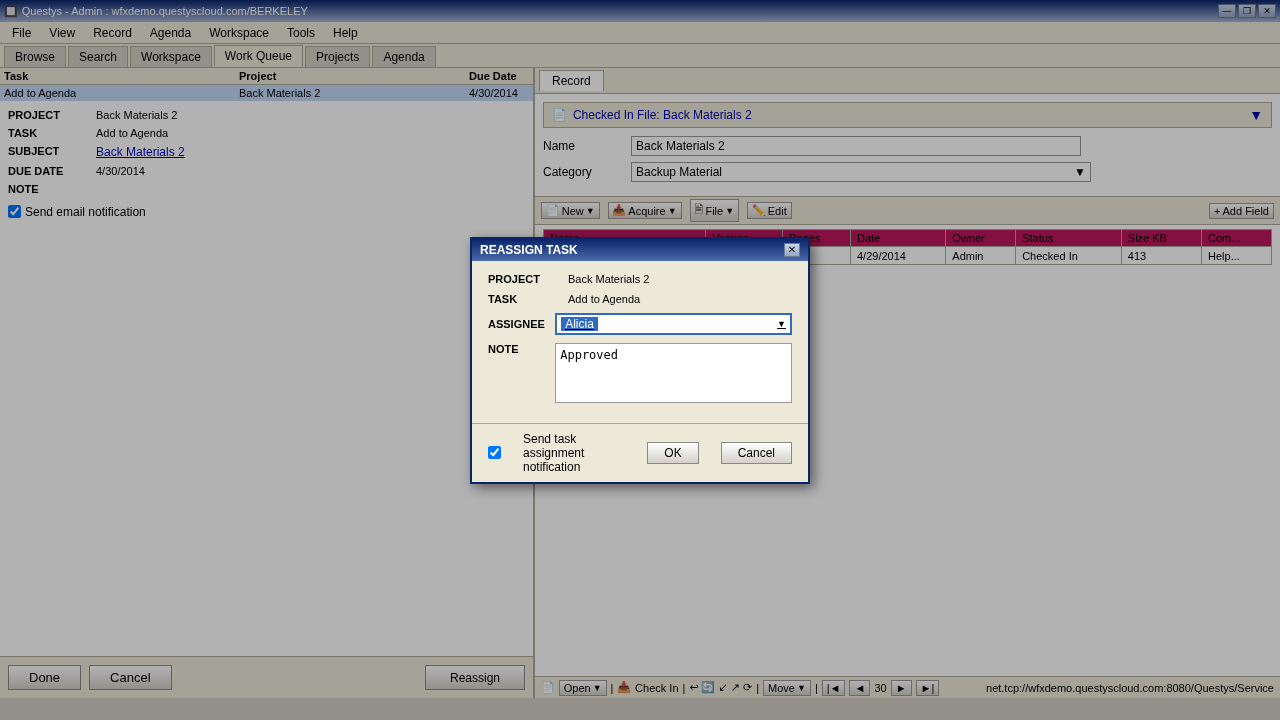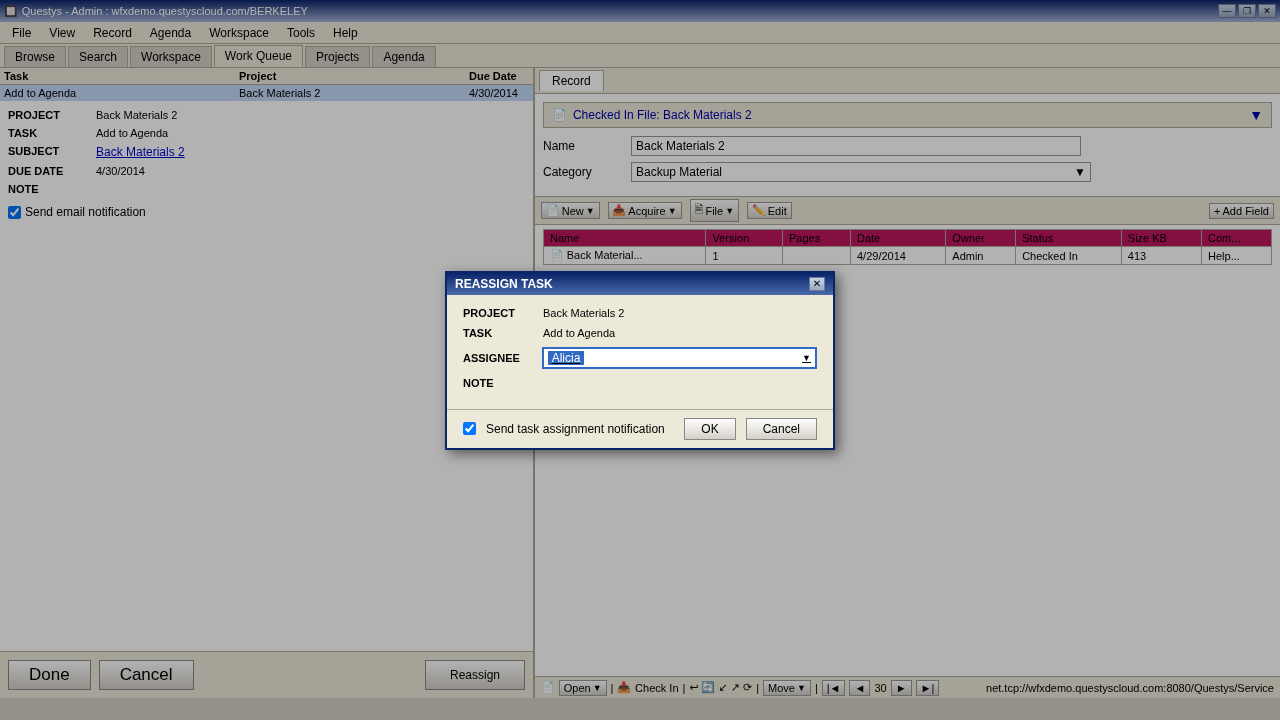--- a/index.html
+++ b/index.html
@@ -132,37 +132,37 @@
       background: #fff;
       width: 420px;
       height: 80px;
       padding: 4px;
       font-size: 11px;
       color: #999;
     }
 
     .checkbox-row {
       display: flex;
-      align-items: center;
+      align-items: flex-start;
       gap: 4px;
       margin-top: 4px;
     }
 
     .bottom-buttons {
       display: flex;
       gap: 8px;
       padding: 8px;
       border-top: 1px solid #aca899;
       background: #ece9d8;
     }
     .btn {
       background: linear-gradient(to bottom, #fff, #d4d0c8);
       border: 1px solid #888;
       padding: 4px 20px;
-      font-size: 17px;
+      font-size: 13px;
       cursor: pointer;
       min-width: 70px;
     }
     .btn-reassign {
       margin-left: auto;
       background: linear-gradient(to bottom, #fff, #d4d0c8);
       border: 1px solid #888;
       padding: 4px 24px;
       font-size: 12px;
       cursor: pointer;
@@ -304,21 +304,21 @@
       top: 0; left: 0; right: 0; bottom: 0;
       background: rgba(0,0,0,0.3);
       display: flex;
       align-items: center;
       justify-content: center;
       z-index: 100;
     }
     .modal {
       background: #ece9d8;
       border: 2px solid #0a246a;
-      width: 390px;
+      width: 340px;
       box-shadow: 4px 4px 12px rgba(0,0,0,0.5);
     }
     .modal-title-bar {
       background: linear-gradient(to bottom, #0a246a, #4a6aaa);
       color: white;
       padding: 4px 8px;
       display: flex;
       align-items: center;
       justify-content: space-between;
       font-size: 12px;
@@ -368,21 +368,21 @@
       width: 280px;
       height: 60px;
       padding: 4px;
       font-size: 12px;
       resize: none;
     }
     .modal-footer {
       padding: 8px 16px;
       display: flex;
       align-items: center;
-      gap: 10px;
+      gap: 22px;
       border-top: 1px solid #aca899;
     }
     .modal-btn {
       background: linear-gradient(to bottom, #fff, #d4d0c8);
       border: 1px solid #888;
       padding: 3px 16px;
       font-size: 12px;
       cursor: pointer;
     }
 
@@ -605,20 +605,21 @@
       </div>
       <div class="modal-field-row">
         <span class="modal-label">ASSIGNEE</span>
         <div class="modal-select">
           <span style="background:#316ac5; color:#fff; padding:0 4px;">Alicia</span>
           <span style="font-size:9px;">▼</span>
         </div>
       </div>
       <div class="modal-field-row" style="align-items:flex-start;">
         <span class="modal-label">NOTE</span>
+        <textarea class="modal-textarea" style="">Approved</textarea>
       </div>
     </div>
 
     <div class="modal-footer">
       <input type="checkbox" checked="" style="">
       <span>Send task assignment notification</span>
       <button class="modal-btn" style="margin-left:auto;">OK</button>
       <button class="modal-btn">Cancel</button>
     </div>
   </div>

